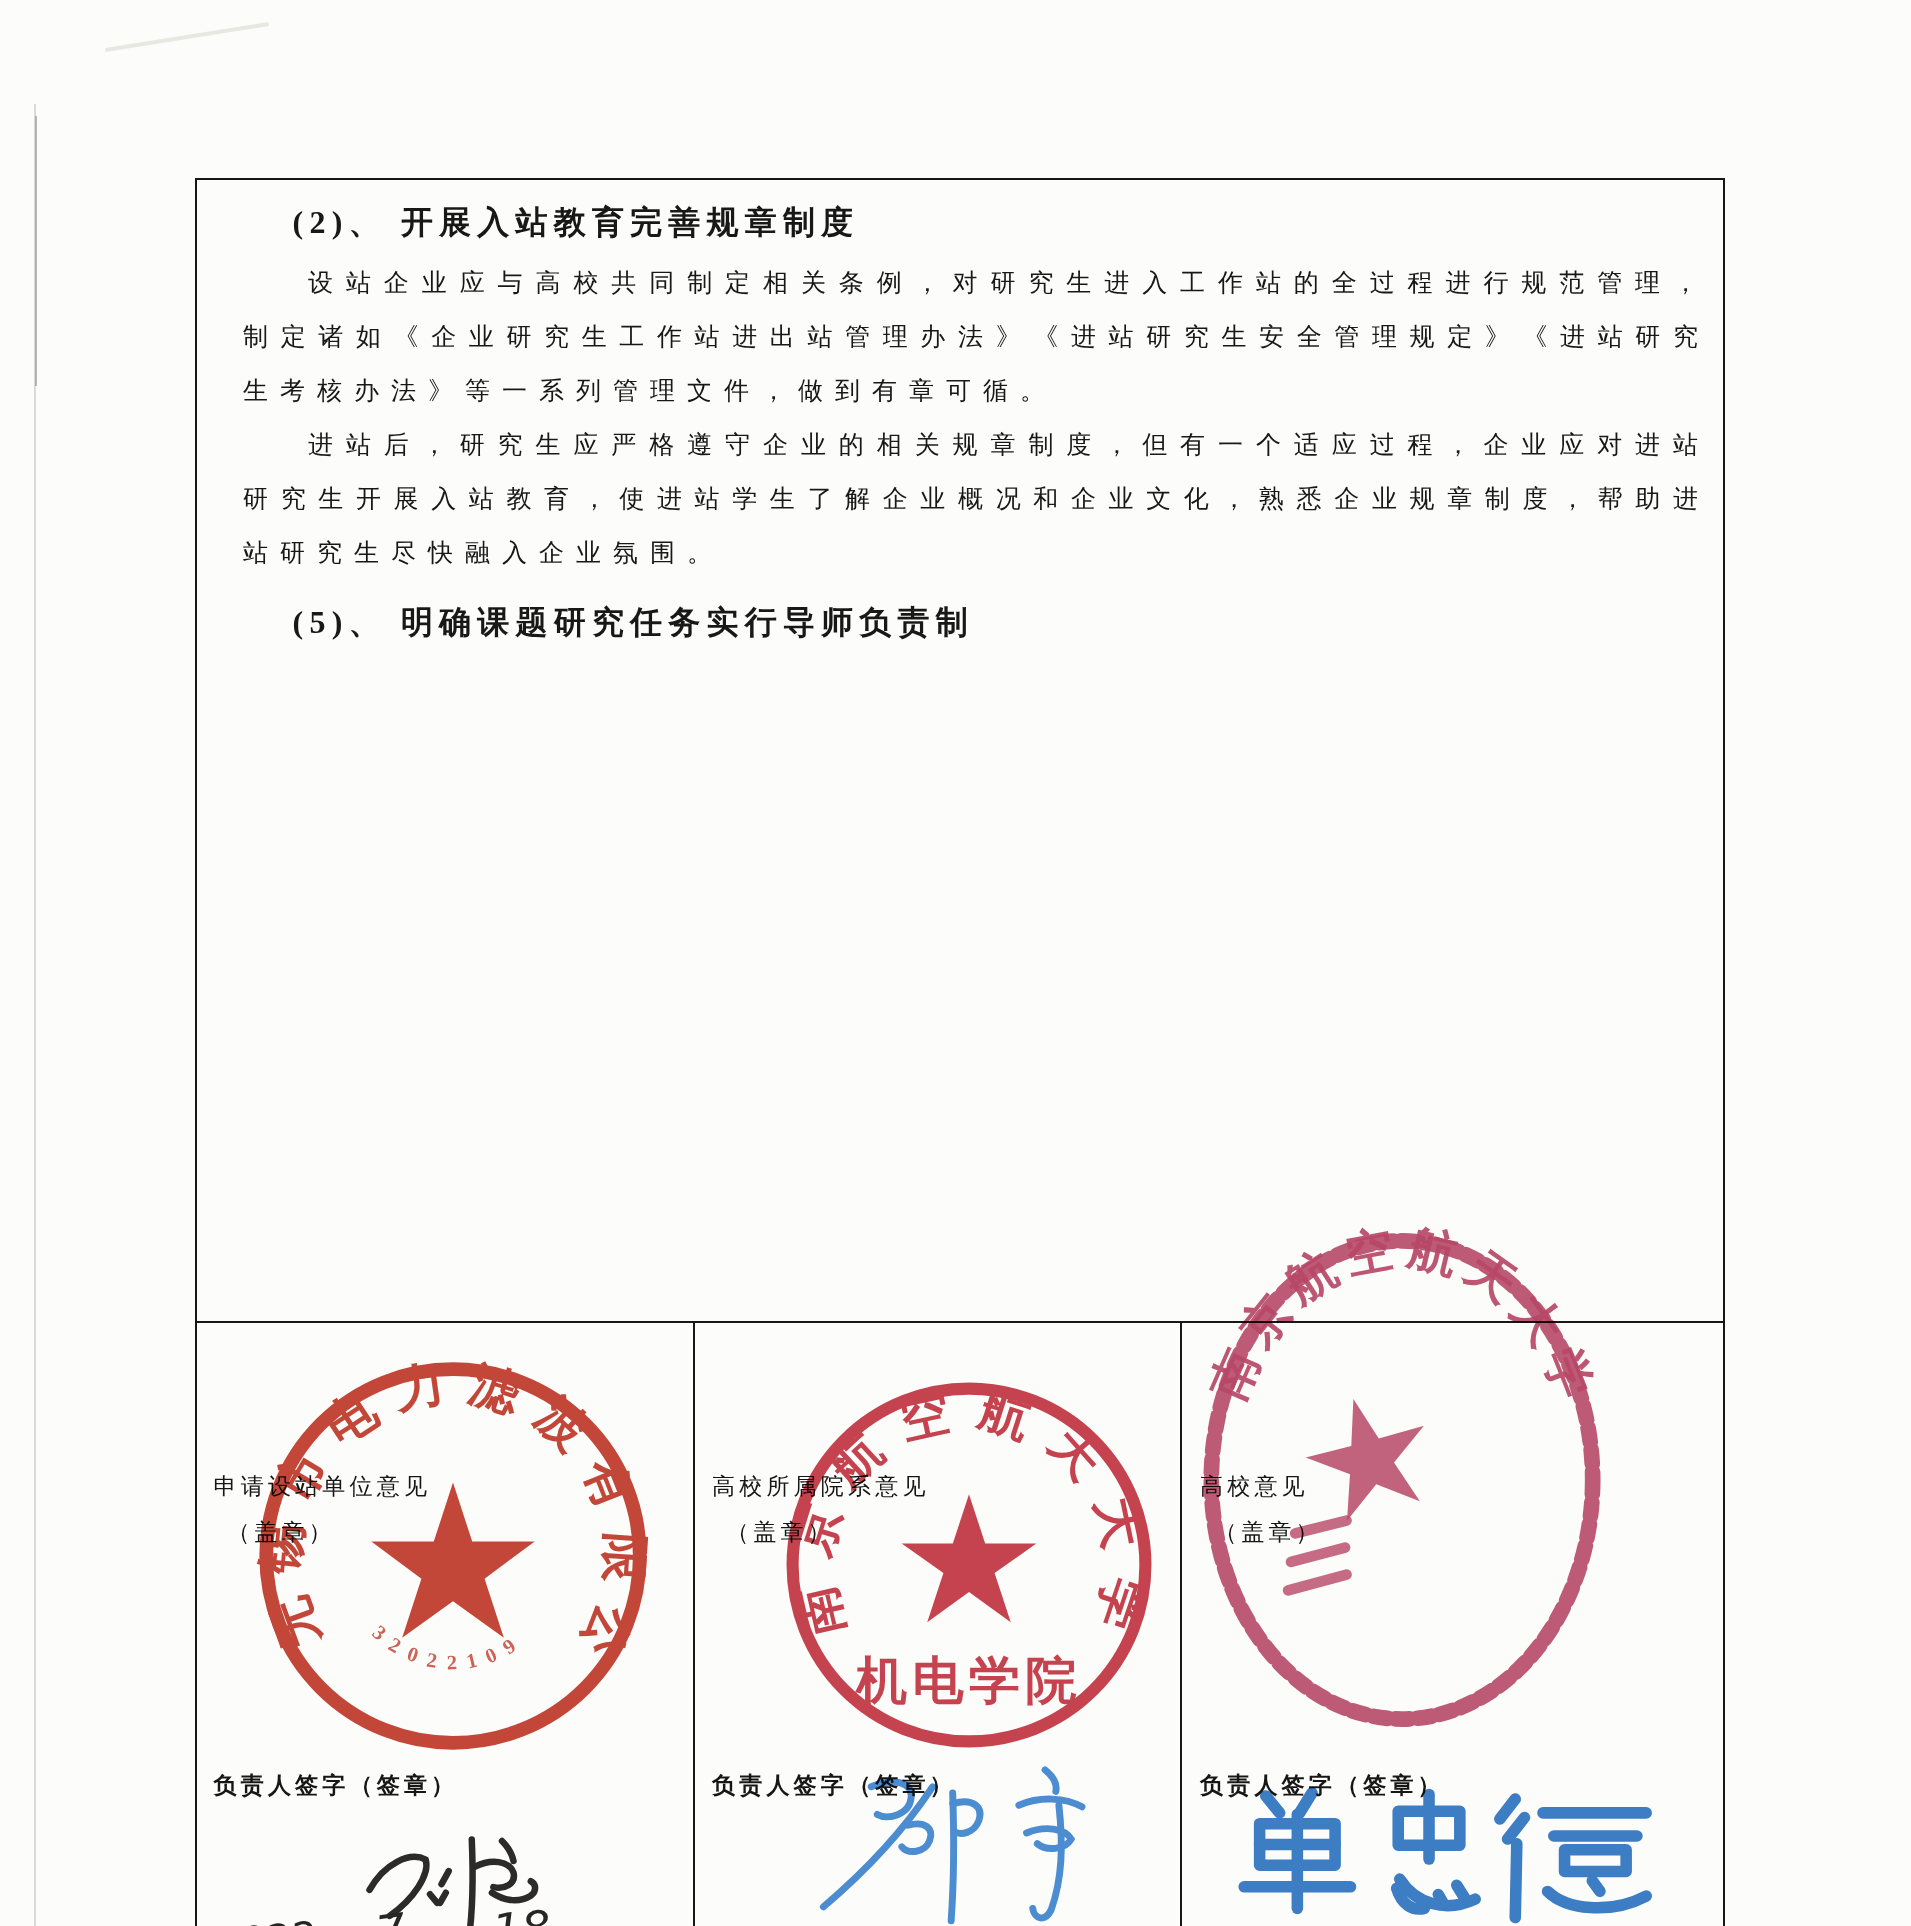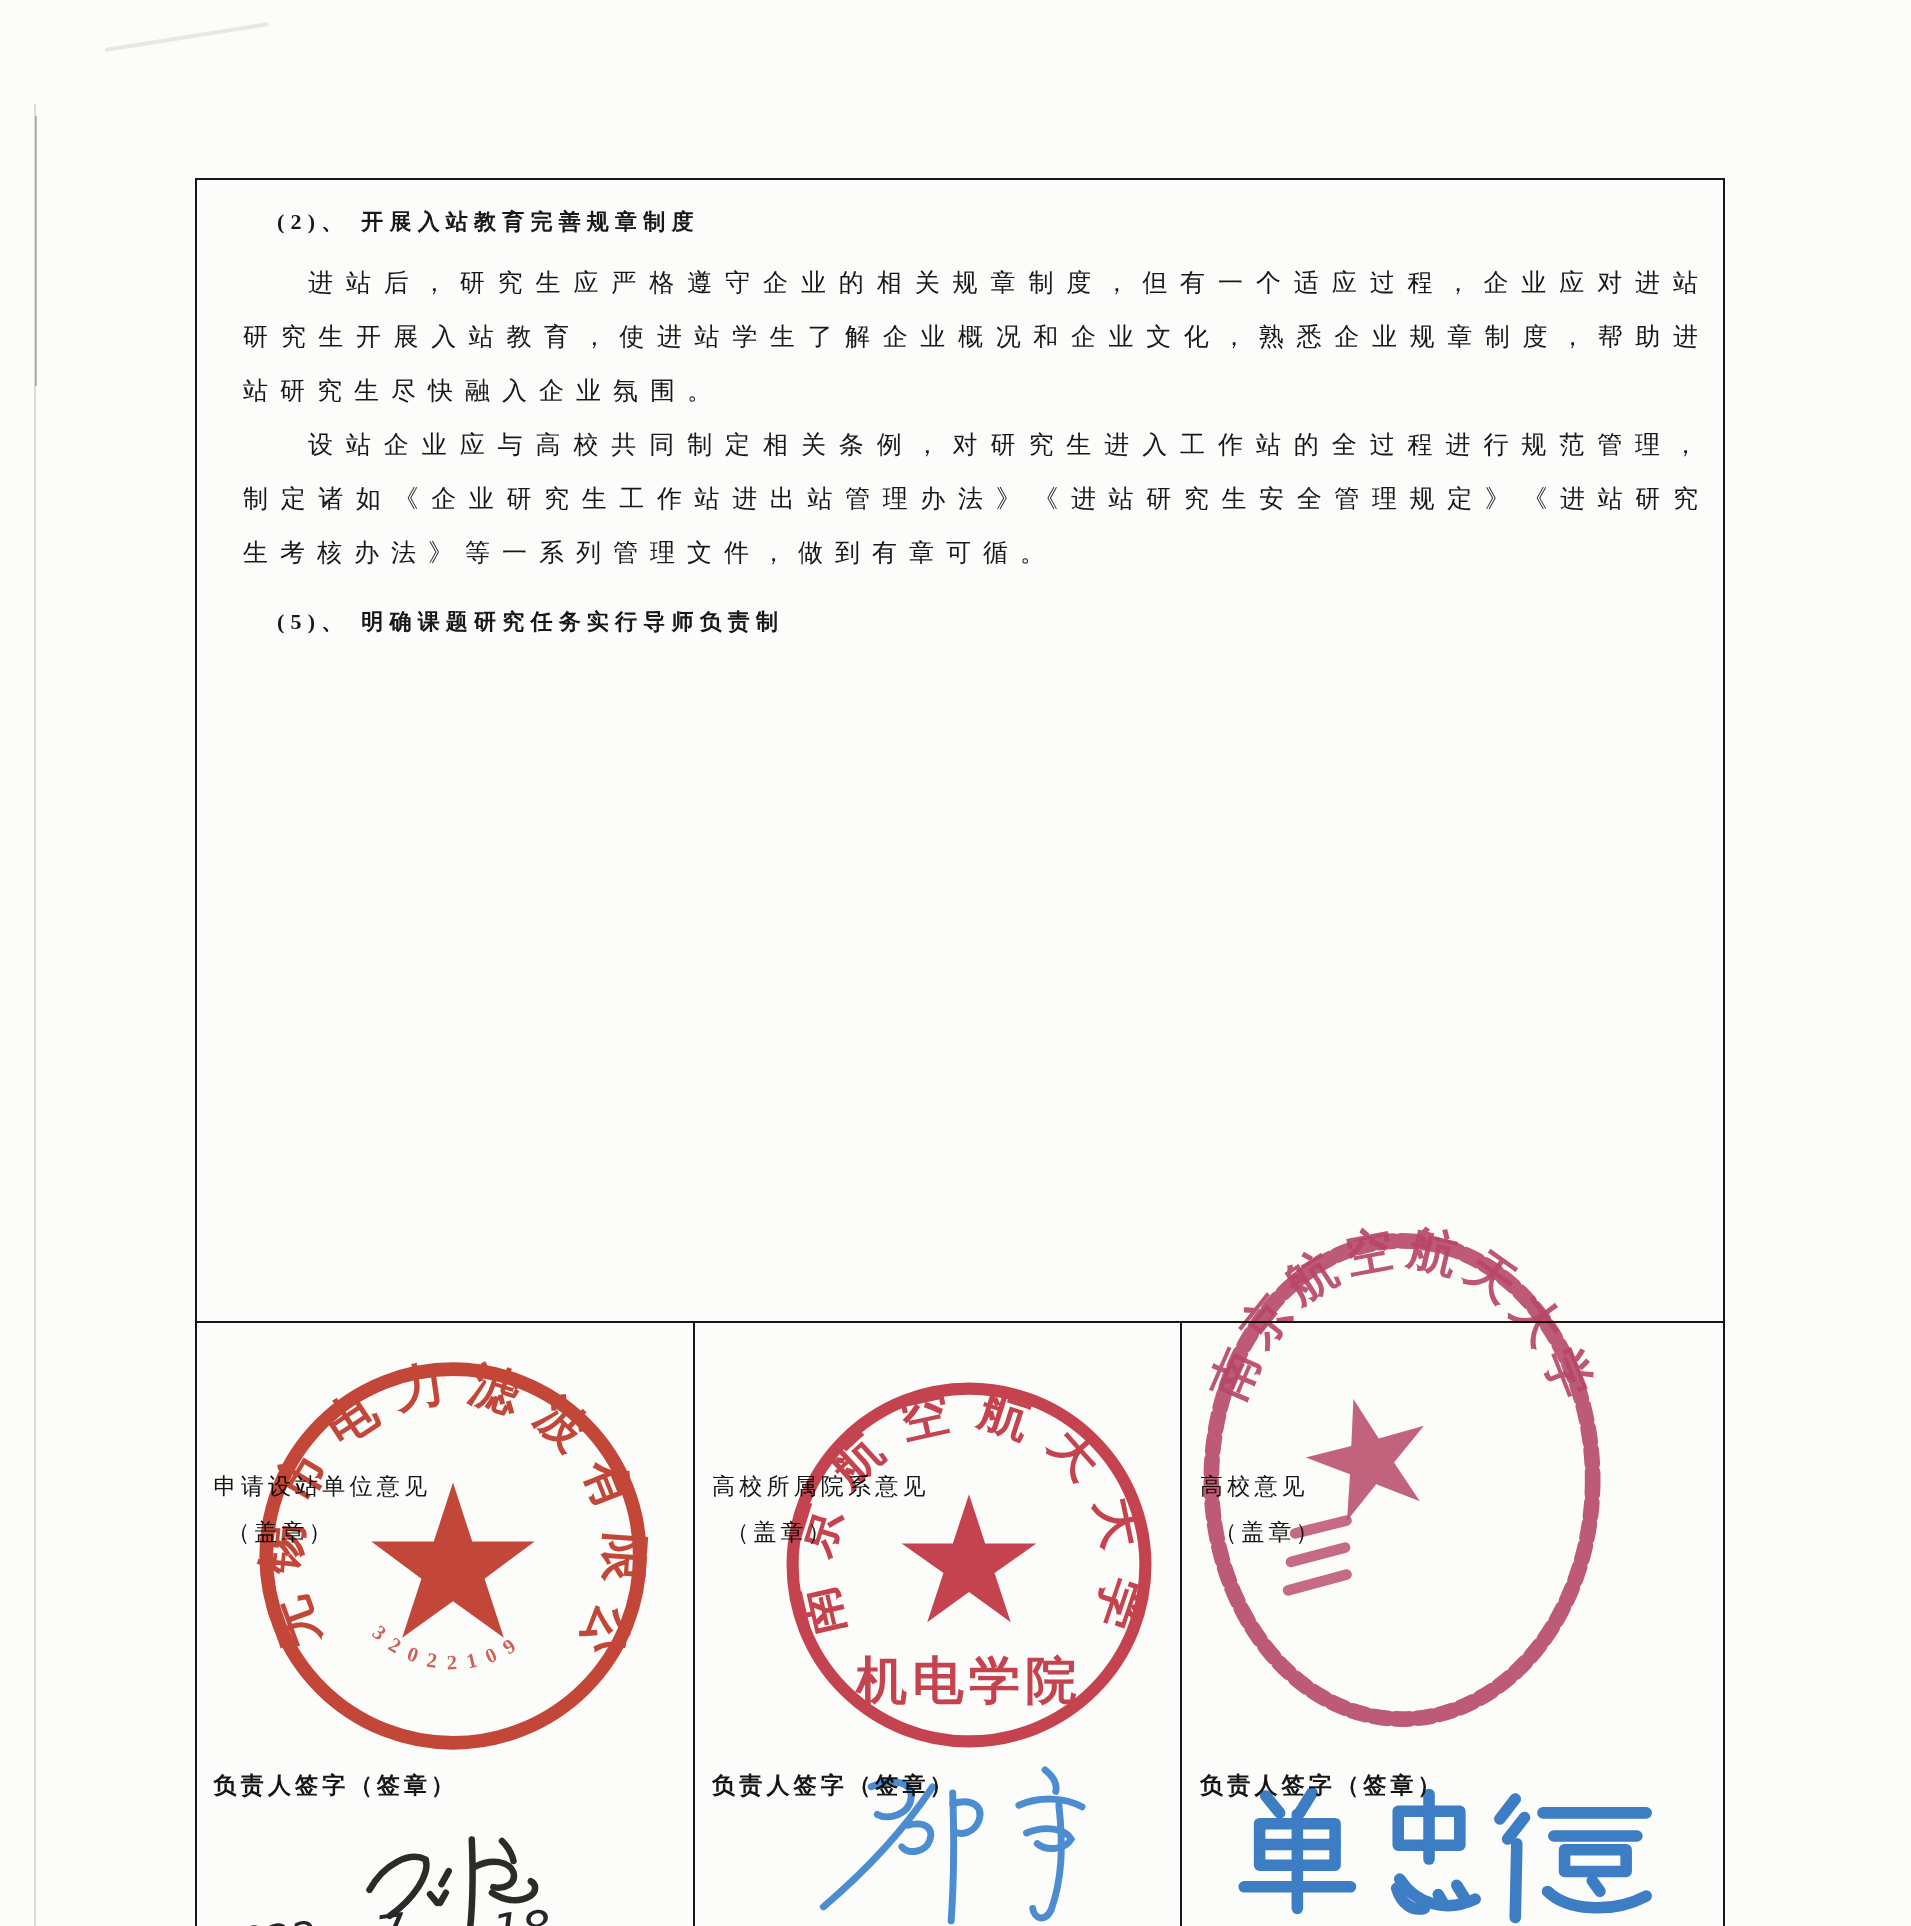--- a/index.html
+++ b/index.html
@@ -22,21 +22,21 @@
   .r-div1  {left:693px;top:1321px; width:1.5px;  height:757px;}
   .r-div2  {left:1180px;top:1321px; width:1.5px;  height:757px;}
   
   .textblock{
     position:absolute;left:243px;top:195px;width:1467px;
     font-size:25px;line-height:54px;letter-spacing:12px;
     text-align:justify;text-align-last:left;color:#181818;
   }
   .textblock p{margin:0;text-indent:2.6em;}
   .textblock h2{
-    font-size:22px;font-weight:bold;letter-spacing:6.2px;
+    font-size:32px;font-weight:bold;letter-spacing:6.2px;
     margin:2.3px 0 8.5px 0;padding-left:1.55em;line-height:50px;
   }
   .textblock h2.second{margin-top:17.7px;}
   
   .cell{position:absolute;top:1322px;height:753px;}
   .cell1{left:195px; width:498px;}
   .cell2{left:693px;width:488px;}
   .cell3{left:1180px;width:543px;}
   .celltext{position:absolute;font-size:23px;letter-spacing:4.2px;color:#161616;white-space:nowrap;}
   .op1{top:149px;}
@@ -60,22 +60,22 @@
   <div class="rule r-top"></div>
   <div class="rule r-left"></div>
   <div class="rule r-right"></div>
   <div class="rule r-sigtop"></div>
 
   <div class="rule r-div1"></div>
   <div class="rule r-div2"></div>
 
   <main class="textblock">
     <h2>(2)、 开展入站教育完善规章制度</h2>
+    <p>设站企业应与高校共同制定相关条例，对研究生进入工作站的全过程进行规范管理，制定诸如《企业研究生工作站进出站管理办法》《进站研究生安全管理规定》《进站研究生考核办法》等一系列管理文件，做到有章可循。</p>
     <p>进站后，研究生应严格遵守企业的相关规章制度，但有一个适应过程，企业应对进站研究生开展入站教育，使进站学生了解企业概况和企业文化，熟悉企业规章制度，帮助进站研究生尽快融入企业氛围。</p>
-    <p>设站企业应与高校共同制定相关条例，对研究生进入工作站的全过程进行规范管理，制定诸如《企业研究生工作站进出站管理办法》《进站研究生安全管理规定》《进站研究生考核办法》等一系列管理文件，做到有章可循。</p>
     <h2 class="second">(5)、 明确课题研究任务实行导师负责制</h2>
   </main>
 
   <div class="cell cell1">
     <div class="celltext op1" style="left:18.5px;">申请设站单位意见</div>
     <div class="celltext op2" style="left:32px;">（盖章）</div>
     <div class="celltext sg" style="left:18.5px;">负责人签字（签章）</div>
 
     <svg class="stamp" style="left:52px;top:27px;" width="412" height="414" viewBox="0 0 600 600">
       <defs>

